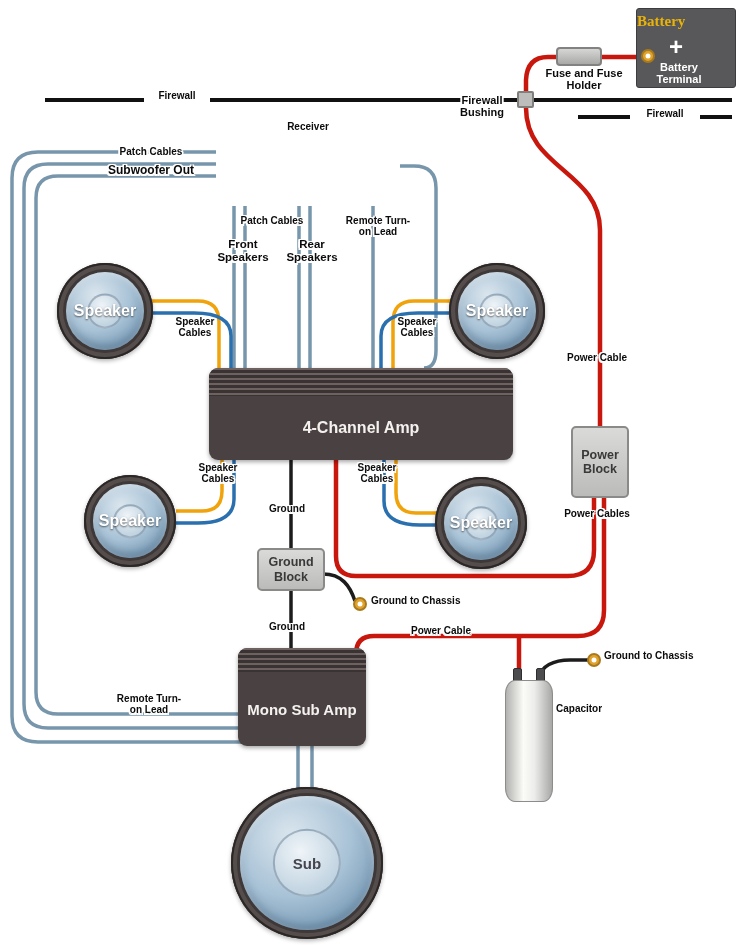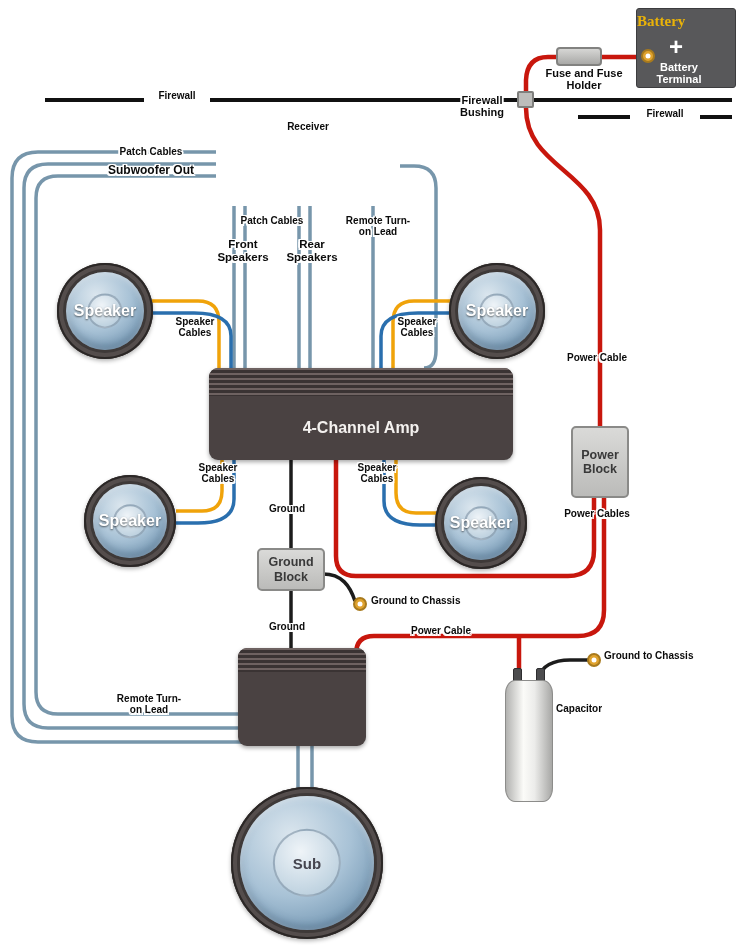--- a/index.html
+++ b/index.html
@@ -140,20 +140,21 @@
   <div class="comp bushing"></div>
 
 
   <div class="comp amp" style="left:180px;top:368px;width:304px;height:92px;margin-left:29px;">
     <div class="amp-fins"></div>
     <div class="amp-body-label">4-Channel Amp</div>
   </div>
 
   <div class="comp amp small" style="left:238px;top:648px;width:128px;height:98px;">
     <div class="amp-fins"></div>
+    <div class="amp-body-label">Mono Sub Amp</div>
   </div>
 
   <div class="comp block" style="left:257px;top:548px;width:68px;height:43px;">
     <span>Ground Block</span>
   </div>
 
   <div class="comp block" style="left:571px;top:426px;width:58px;height:72px;">
     <span>Power Block</span>
   </div>
 

